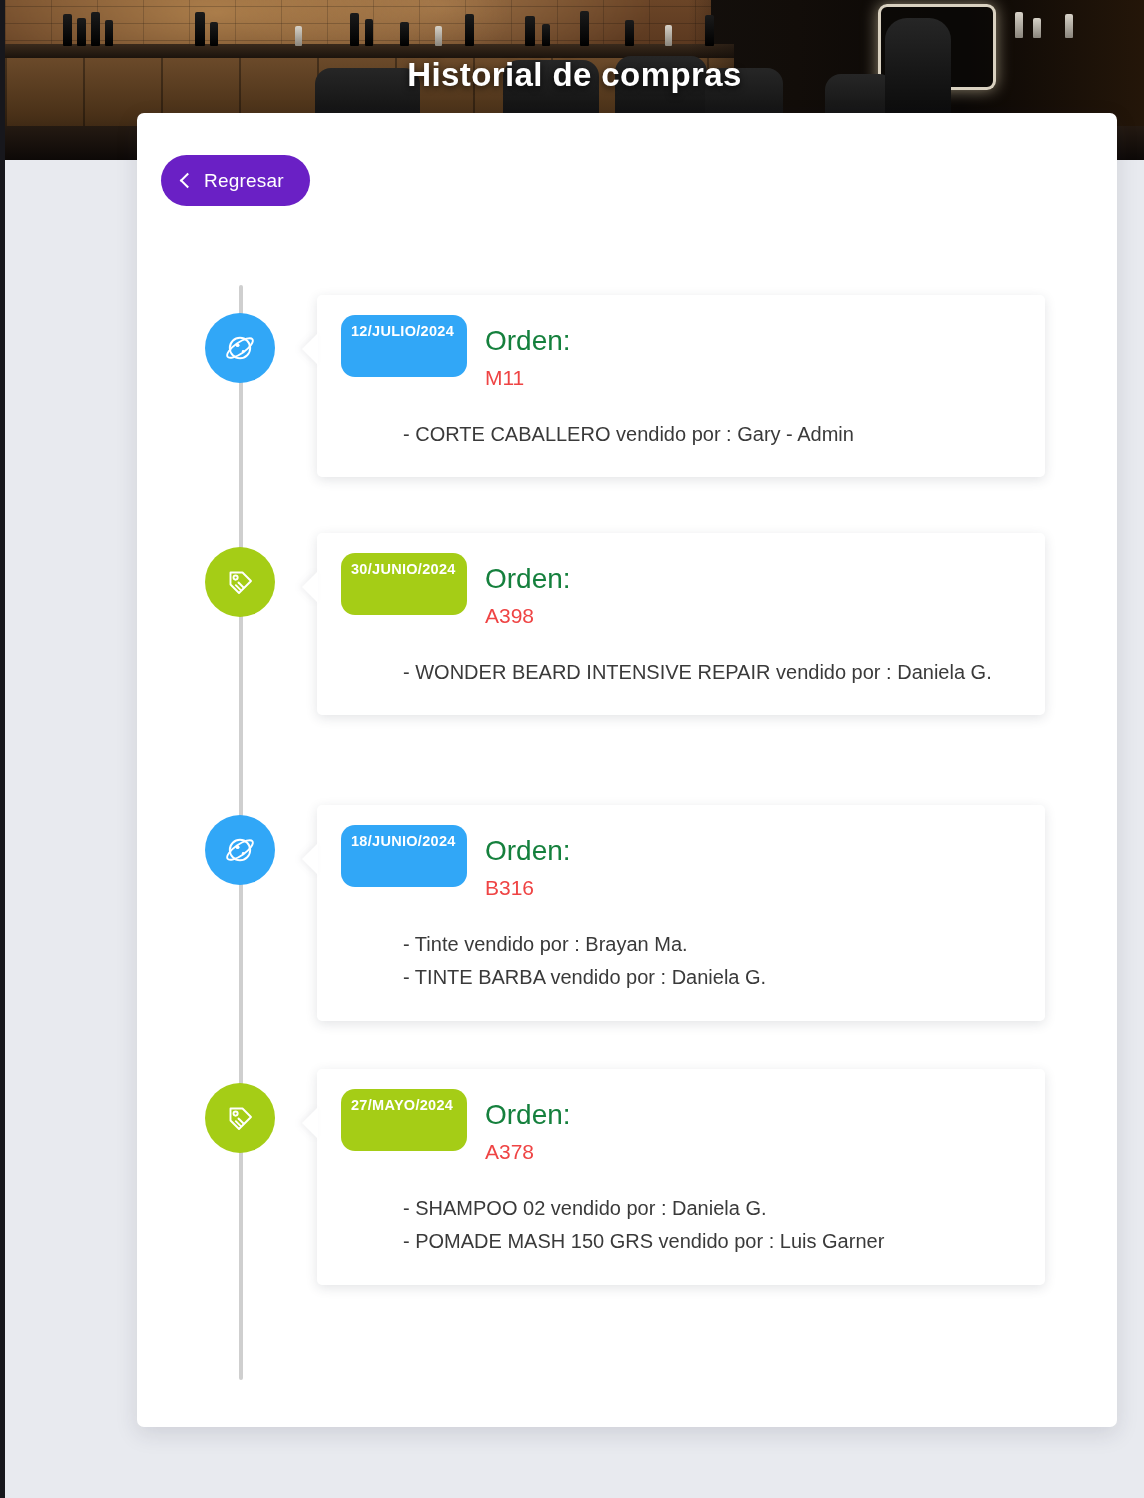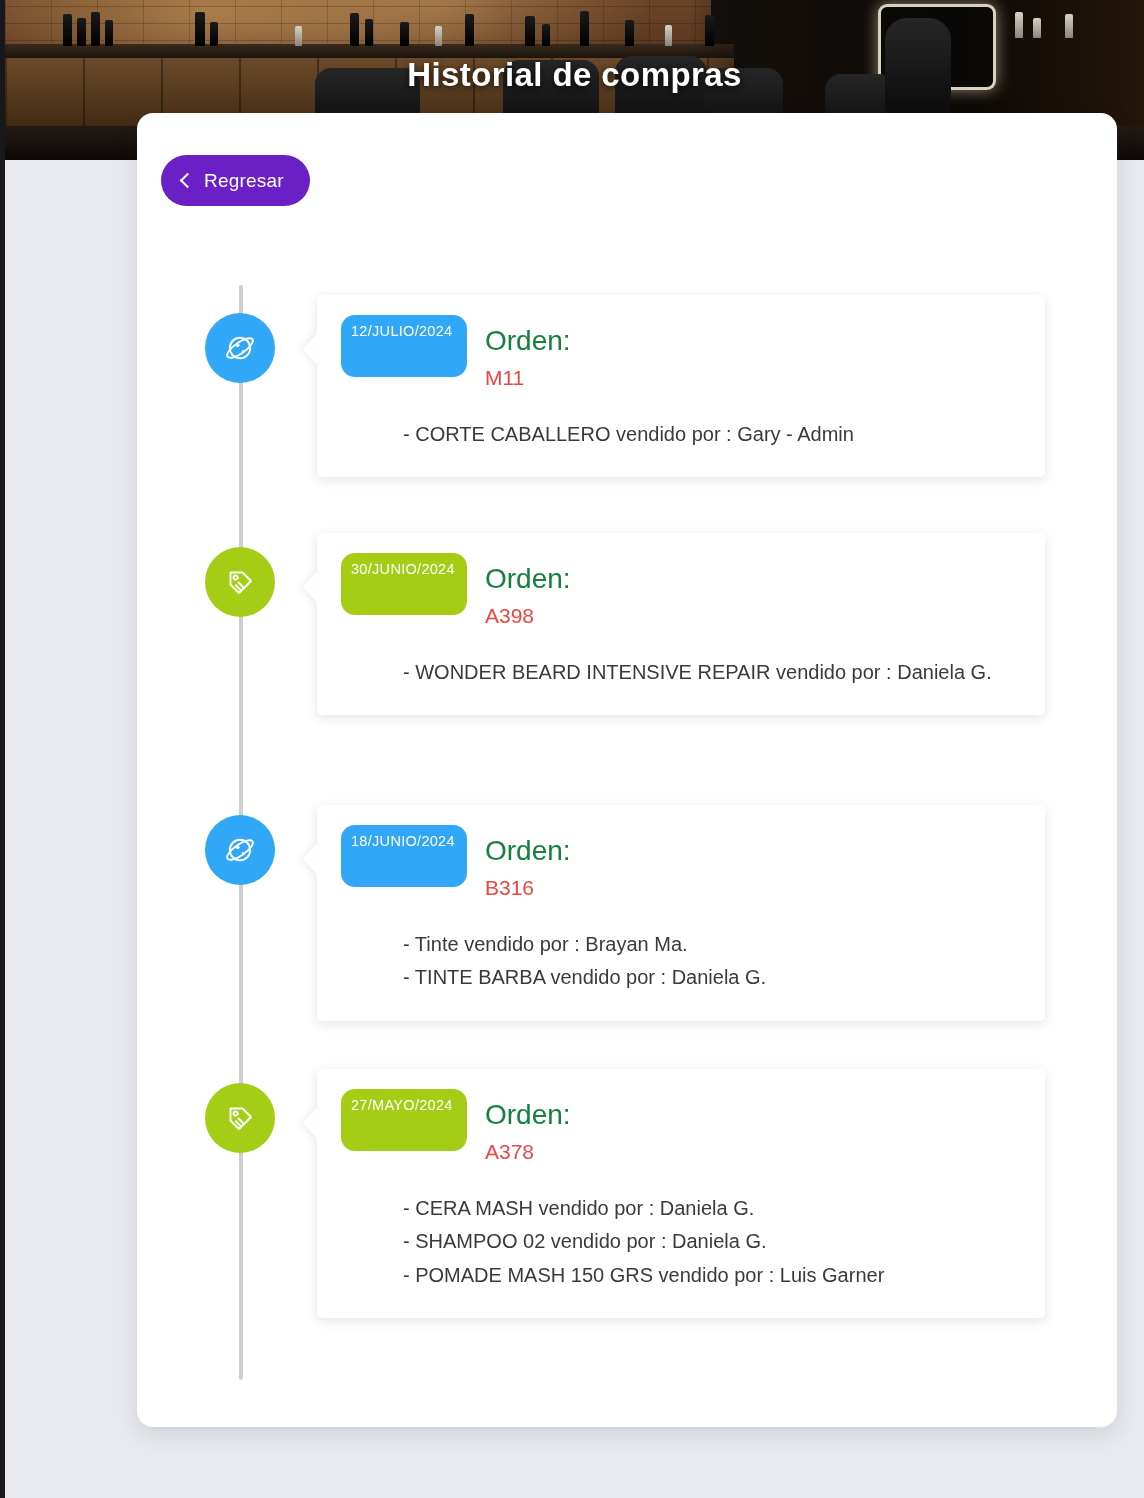--- a/index.html
+++ b/index.html
@@ -110,21 +110,21 @@
     z-index: 8;
   }
 
   
   #content-panel {
     position: absolute;
     left: 137px; top: 113px;
     width: 980px;
     height: 1314px;
     background: #ffffff;
-    border-radius: 16px;
+    border-radius: 7px;
     box-shadow: 0 7px 22px rgba(35,40,60,.13);
     z-index: 20;
     overflow: hidden;
   }
 
   
   #back-button {
     position: absolute;
     left: 24px; top: 42px;
     display: flex;
@@ -205,21 +205,21 @@
     gap: 18px;
   }
 
   .tl-date {
     flex: 0 0 auto;
     width: 126px;
     height: 62px;
     border-radius: 14px;
     color: #ffffff;
     font-size: 14.5px;
-    font-weight: normal;
+    font-weight: bold;
     letter-spacing: .3px;
     padding: 8px 0 0 10px;
     white-space: nowrap;
     overflow: hidden;
   }
   .tl-date.blue { background: #31a7f7; }
   .tl-date.green { background: #a5cd16; }
 
   .tl-order { padding-top: 5px; }
   .tl-order-label {
@@ -380,21 +380,20 @@
       </div>
       <div class="tl-card" style="top: 784px;">
         <div class="tl-head">
           <div class="tl-date green">27/MAYO/2024</div>
           <div class="tl-order">
             <div class="tl-order-label">Orden:</div>
             <div class="tl-order-id">A378</div>
           </div>
         </div>
         <div class="tl-items">
-          <div class="tl-item-line">- CERA MASH vendido por : Daniela G.</div>
           <div class="tl-item-line">- SHAMPOO 02 vendido por : Daniela G.</div>
           <div class="tl-item-line">- POMADE MASH 150 GRS vendido por : Luis Garner</div>
         </div>
       </div>
     </div>
 
 </div>
 
 <div id="left-edge-strip"></div>
 

